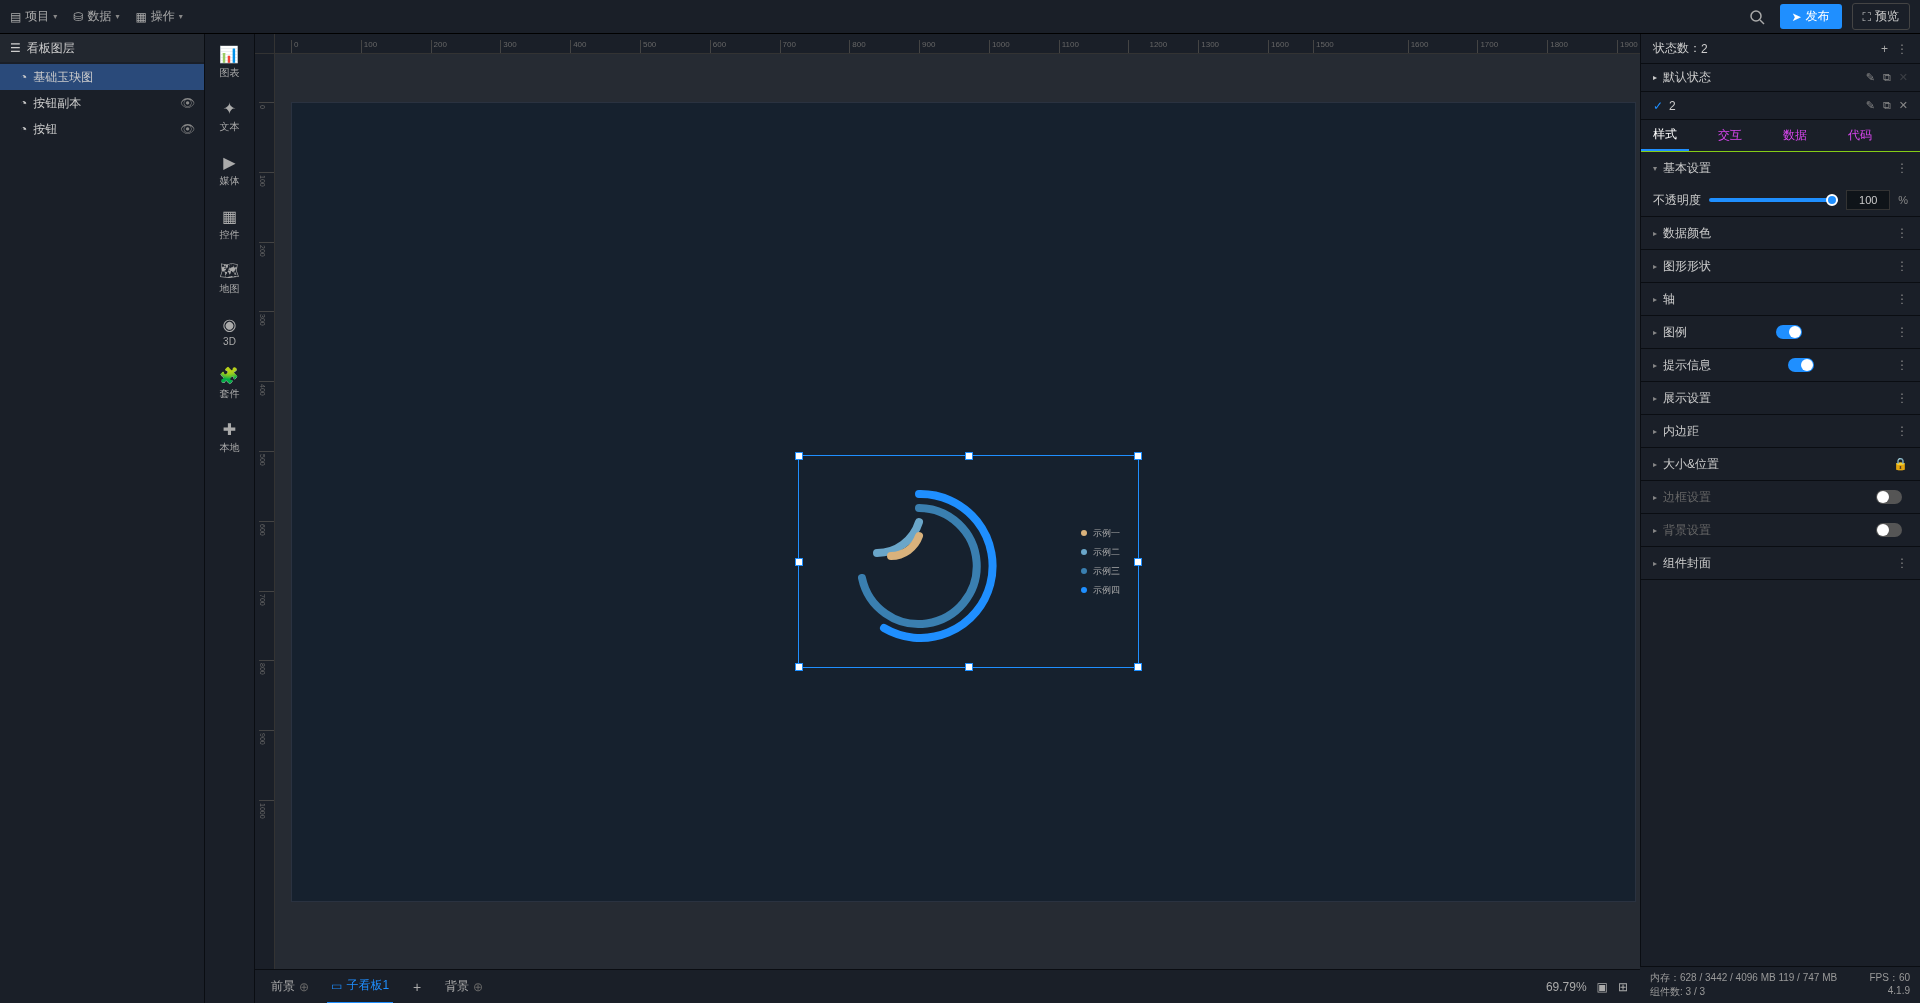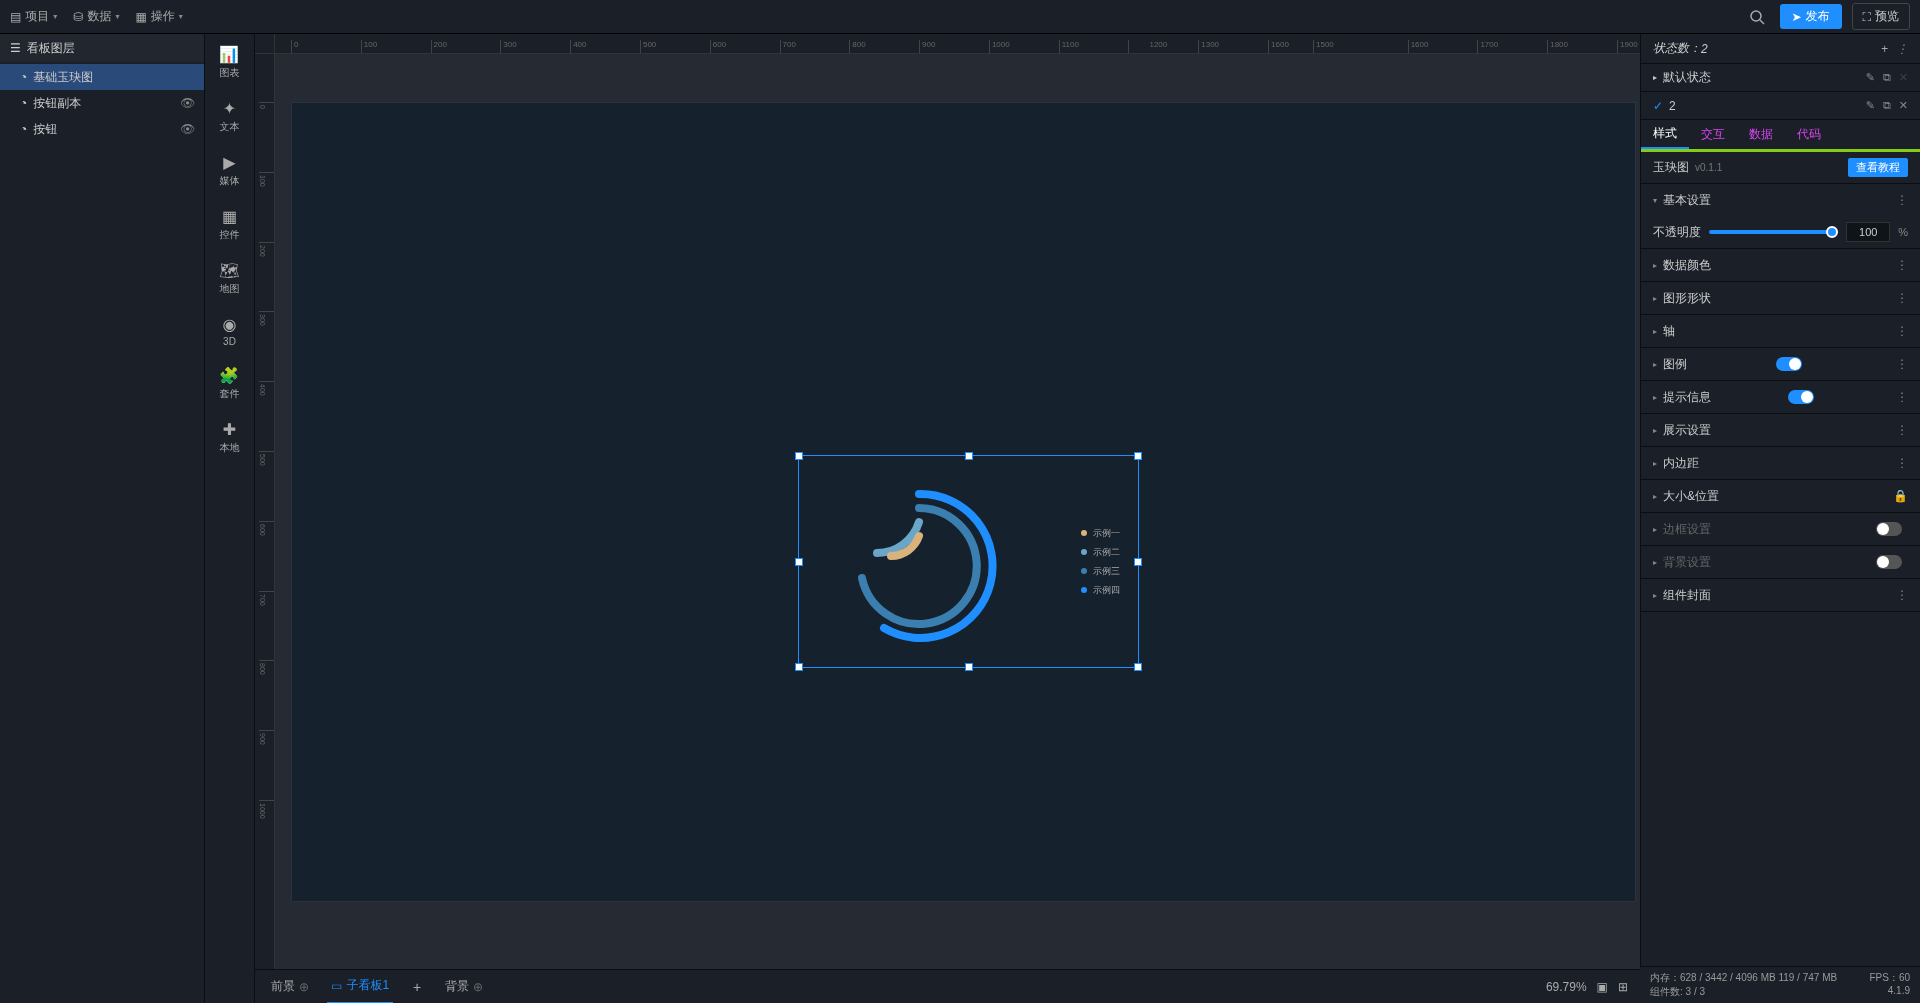--- a/index.html
+++ b/index.html
@@ -57,27 +57,27 @@
 
 
 .bottom-bar { height: 34px; background: #1a1f28; border-top: 1px solid #0a0d12; display: flex; align-items: center; padding: 0 12px; gap: 14px; font-size: 12px; color: #aaa; }
 .bottom-bar .tab { display: flex; align-items: center; gap: 4px; cursor: pointer; padding: 0 4px; }
 .bottom-bar .tab.active { color: #1f8fff; border-bottom: 2px solid #1f8fff; height: 34px; }
 .bottom-bar .add-tab { width: 20px; height: 20px; display: flex; align-items: center; justify-content: center; cursor: pointer; font-size: 14px; }
 .bottom-bar .right-info { margin-left: auto; display: flex; align-items: flex-end; gap: 10px; }
 
 
 .props-panel { width: 280px; background: #1a1f28; border-left: 1px solid #0a0d12; overflow-y: auto; font-size: 12px; color: #ccc; }
-.state-header { height: 30px; display: flex; align-items: center; padding: 0 12px; border-bottom: 1px solid #0a0d12; font-style: italic; }
+.state-header { height: 30px; display: flex; align-items: center; padding: 0 12px; border-bottom: 1px solid #0a0d12; }
 .state-header .plus { margin-left: auto; cursor: pointer; color: #aaa; }
 .state-row { height: 28px; display: flex; align-items: center; padding: 0 12px; gap: 6px; border-bottom: 1px solid #0a0d12; }
 .state-row .caret { font-size: 8px; }
 .state-row .actions { margin-left: auto; display: flex; gap: 8px; color: #888; }
 .state-row .actions span { cursor: pointer; font-size: 11px; }
-.prop-tabs { display: flex; height: 32px; border-bottom: 3px solid #84cc16; }
+.prop-tabs { display: flex; height: 32px; border-bottom: 1px solid #84cc16; gap: 17px; }
 .prop-tab { flex: none; padding: 0 12px; display: flex; align-items: center; cursor: pointer; color: #d946ef; }
 .prop-tab.active { color: #fff; border-bottom: 2px solid #1f8fff; }
 .comp-title-row { height: 32px; display: flex; align-items: center; padding: 0 12px; border-bottom: 1px solid #0a0d12; }
 .comp-title-row .ver { font-size: 10px; color: #777; margin-left: 6px; }
 .comp-title-row .tutorial-btn { margin-left: auto; background: #1f8fff; color: #fff; padding: 2px 8px; border-radius: 2px; font-size: 11px; cursor: pointer; }
 .prop-section { border-bottom: 1px solid #0a0d12; }
 .prop-sec-header { height: 32px; display: flex; align-items: center; padding: 0 12px; cursor: pointer; gap: 6px; }
 .prop-sec-header .caret { font-size: 8px; color: #888; }
 .prop-sec-header .kebab { margin-left: auto; color: #888; cursor: pointer; }
 .prop-sec-header.disabled { color: #666; }
@@ -322,25 +322,20 @@
         <span>⧉</span>
         <span>✕</span>
       </div>
     </div>
     <div class="prop-tabs" id="prop-tabs">
         <div class="prop-tab active">样式</div>
         <div class="prop-tab">交互</div>
         <div class="prop-tab">数据</div>
         <div class="prop-tab">代码</div>
       </div>
-    <div class="comp-title-row">
-      <span>玉玦图</span>
-      <span class="ver">v0.1.1</span>
-      <span class="tutorial-btn">查看教程</span>
-    </div>
 
     <div class="prop-section">
       <div class="prop-sec-header">
         <span class="caret">▾</span>
         <span>基本设置</span>
         <span class="kebab">⋮</span>
       </div>
       <div class="prop-row">
         <span>不透明度</span>
         <div class="slider">

